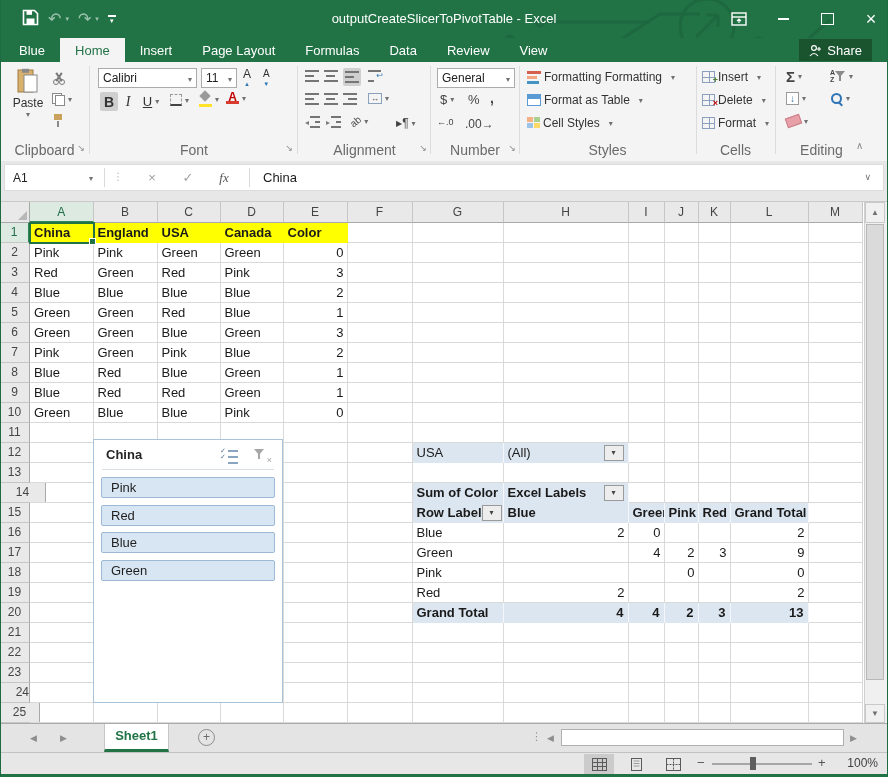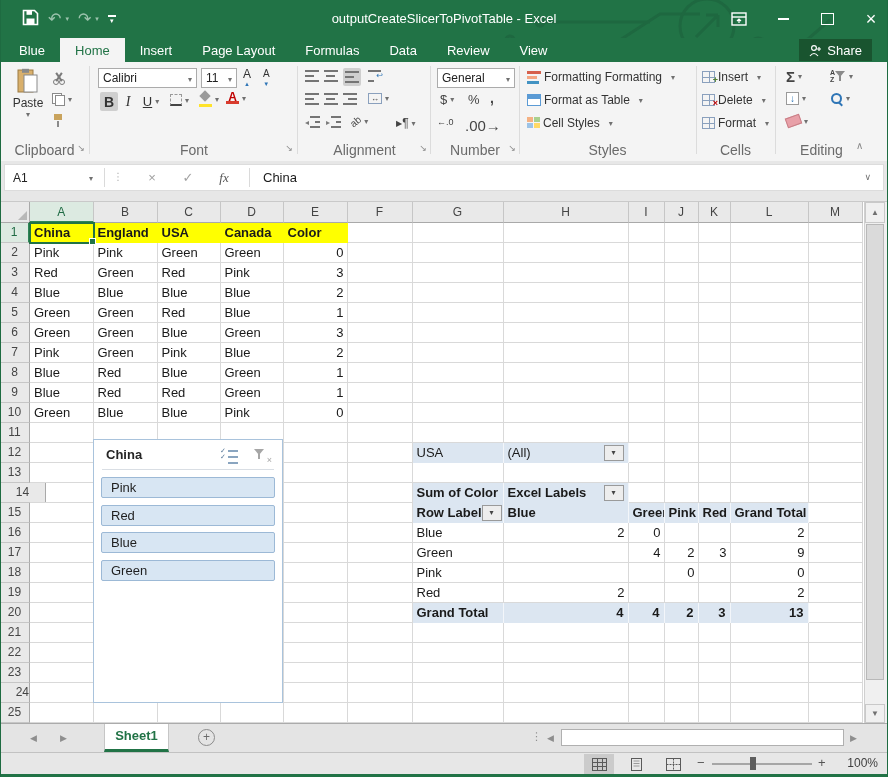--- a/index.html
+++ b/index.html
@@ -371,21 +371,21 @@
     <span class="icbox" style="left:468px;top:30px;">
         <span style="font-size:13px;color:#444;">%</span>
       </span>
     <span class="icbox" style="left:490px;top:28px;">
         <span style="font-size:14px;color:#444;font-weight:bold;">,</span>
       </span>
     <span class="icbox" style="left:437px;top:55px;">
         <span style="font-size:9px;color:#444;">←.0</span>
       </span>
     <span class="icbox" style="left:465px;top:55px;">
-        <span style="font-size:15px;color:#444;">.00→</span>
+        <span style="font-size:12px;color:#444;">.00→</span>
       </span>
     <span class="rlabel" style="left:431px;width:88px;">Number</span>
     <span class="launcher" style="left:507px;top:81px;">↘</span>
     <div class="gsep" style="left:519px;"></div>
 
     <div class="rbtn dd ddgap" style="left:527px;top:8px;">
         <span class="cfic"></span>
         <span>Formatting Formatting</span>
       </div>
     <div class="rbtn dd ddgap" style="left:527px;top:31px;">
@@ -503,21 +503,21 @@
       <div class="rowhdr" style="left: 0px; top: 301px; width: 30px; height: 20px;">15</div>
       <div class="rowhdr" style="left: 0px; top: 321px; width: 30px; height: 20px;">16</div>
       <div class="rowhdr" style="left: 0px; top: 341px; width: 30px; height: 20px;">17</div>
       <div class="rowhdr" style="left: 0px; top: 361px; width: 30px; height: 20px;">18</div>
       <div class="rowhdr" style="left: 0px; top: 381px; width: 30px; height: 20px;">19</div>
       <div class="rowhdr" style="left: 0px; top: 401px; width: 30px; height: 20px;">20</div>
       <div class="rowhdr" style="left: 0px; top: 421px; width: 30px; height: 20px;">21</div>
       <div class="rowhdr" style="left: 0px; top: 441px; width: 30px; height: 20px;">22</div>
       <div class="rowhdr" style="left: 0px; top: 461px; width: 30px; height: 20px;">23</div>
       <div class="rowhdr" style="left: 0px; top: 481px; width: 30px; height: 20px; text-align: right;">24</div>
-      <div class="rowhdr" style="left: 0px; top: 501px; width: 30px; height: 20px;">25</div>
+      <div class="rowhdr" style="left: 0px; top: 501px; width: 40px; height: 20px;">25</div>
       <div class="gl v" style="left: 92.5px; top: 21px; height: 500px;"></div>
       <div class="gl v" style="left: 156.5px; top: 21px; height: 500px;"></div>
       <div class="gl v" style="left: 219.5px; top: 21px; height: 500px;"></div>
       <div class="gl v" style="left: 282.5px; top: 21px; height: 500px;"></div>
       <div class="gl v" style="left: 346.5px; top: 21px; height: 500px;"></div>
       <div class="gl v" style="left: 411.5px; top: 21px; height: 500px;"></div>
       <div class="gl v" style="left: 502.5px; top: 21px; height: 500px;"></div>
       <div class="gl v" style="left: 627.5px; top: 21px; height: 500px;"></div>
       <div class="gl v" style="left: 663.5px; top: 21px; height: 500px;"></div>
       <div class="gl v" style="left: 697.5px; top: 21px; height: 500px;"></div>

